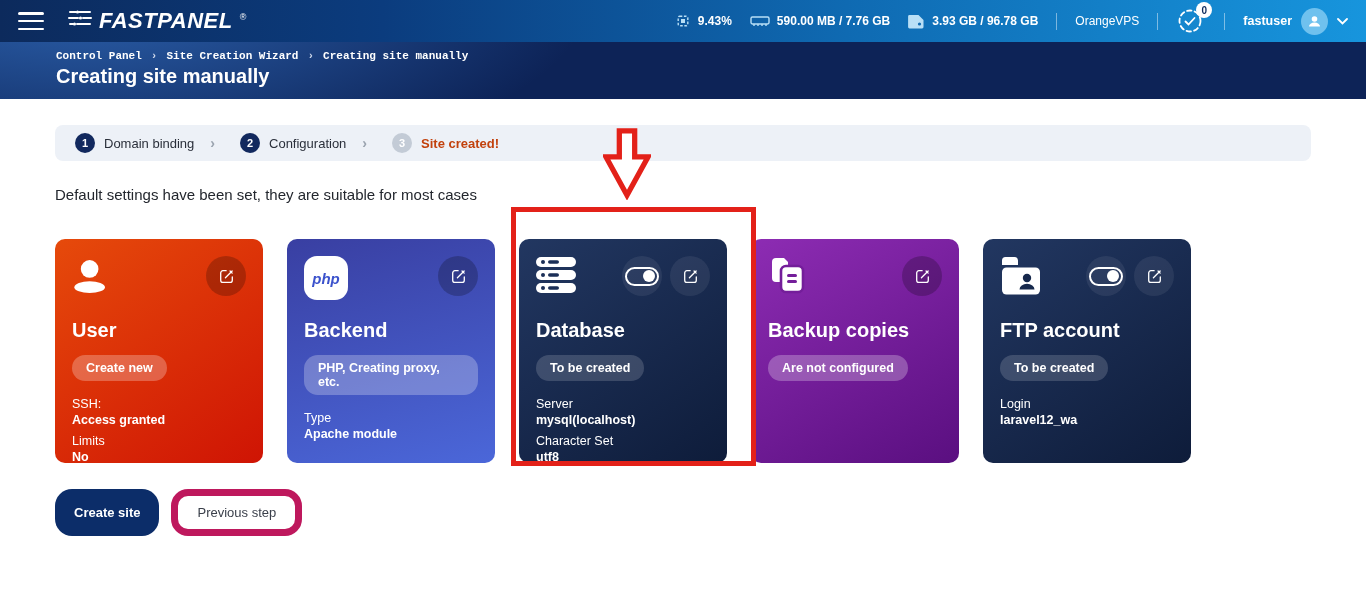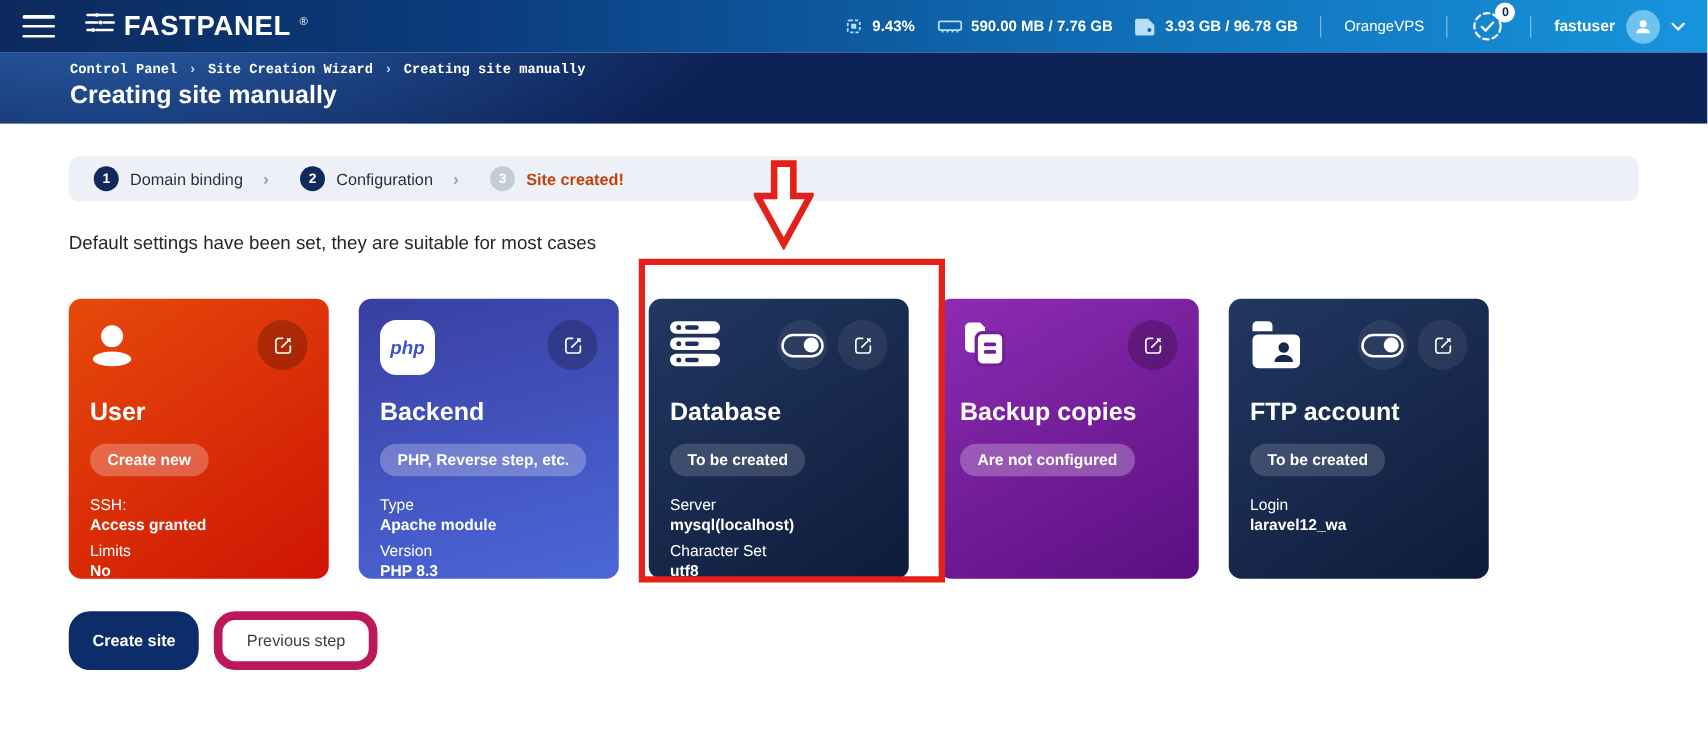--- a/index.html
+++ b/index.html
@@ -7,21 +7,21 @@
 
   
   .topbar {
     height:42px;
     background:linear-gradient(to right,#0c2a5c 0%,#0b3c7e 28%,#0f6ab2 62%,#1795dd 100%);
     display:flex; align-items:center; padding:0 18px; color:#fff;
   }
   .hamburger { width:26px; height:18px; display:flex; flex-direction:column; justify-content:space-between; cursor:pointer; background:none; border:none; margin-right:24px; }
   .hamburger span { display:block; height:2.5px; background:#fff; border-radius:2px; }
   .logo { display:flex; align-items:baseline; gap:7px; }
-  .logo-text { font-size:22px; font-weight:800; letter-spacing:.5px; color:#fff; }
+  .logo-text { font-size:22px; font-weight:800; font-style:italic; letter-spacing:.5px; color:#fff; }
   .logo-reg { font-size:9px; vertical-align:super; position:relative; top:-8px; }
   .topbar-right { margin-left:auto; display:flex; align-items:center; gap:18px; }
   .stat { display:flex; align-items:center; gap:7px; font-size:12px; font-weight:bold; white-space:nowrap; }
   .tb-divider { width:1px; height:17px; background:rgba(255,255,255,.45); }
   .server-name { font-size:12px; font-weight:normal; }
   .notif { position:relative; width:30px; height:30px; background:none; border:none; cursor:pointer; }
   .notif-badge { position:absolute; top:-4px; right:-6px; background:#fff; color:#0d2b5e; font-size:10px; font-weight:bold; width:16px; height:16px; border-radius:50%; display:flex; align-items:center; justify-content:center; }
   .usermenu { display:flex; align-items:center; gap:9px; background:none; border:none; color:#fff; cursor:pointer; }
   .username { font-size:12.5px; font-weight:bold; }
   .avatar { width:27px; height:27px; border-radius:50%; background:#6fc1ee; display:flex; align-items:center; justify-content:center; }
@@ -237,28 +237,24 @@
               <svg width="17" height="17" viewBox="0 0 22 22" fill="none" stroke="#fff" stroke-width="1.7" stroke-linecap="round">
                 <path d="M18.5 11.5v4.2a2.9 2.9 0 0 1-2.9 2.9H6.4a2.9 2.9 0 0 1-2.9-2.9V6.4a2.9 2.9 0 0 1 2.9-2.9h4.1"></path>
                 <path d="M9.6 12.6l8.7-8.7"></path>
                   <path d="M15.6 3.9l2.7 2.7"></path>
               </svg>
             </span>
           </button>
         </div>
       </div>
       <div class="card-title">Backend</div>
-      <div><span class="badge">PHP, Reverse step, etc.</span></div>
+      <div><span class="badge">PHP, Creating proxy, etc.</span></div>
       <div class="field">
         <div class="flabel">Type</div>
         <div class="fvalue">Apache module</div>
-      </div>
-      <div class="field">
-        <div class="flabel">Version</div>
-        <div class="fvalue">PHP 8.3</div>
       </div>
     </div>
 
     <div class="card card-dark">
       <div class="card-top">
         <span>
           <svg width="41" height="38" viewBox="0 0 41 36" fill="none">
             <rect x="0" y="0" width="40" height="10" rx="5" fill="#fff"></rect>
             <rect x="0" y="13" width="40" height="10" rx="5" fill="#fff"></rect>
             <rect x="0" y="26" width="40" height="10" rx="5" fill="#fff"></rect>

